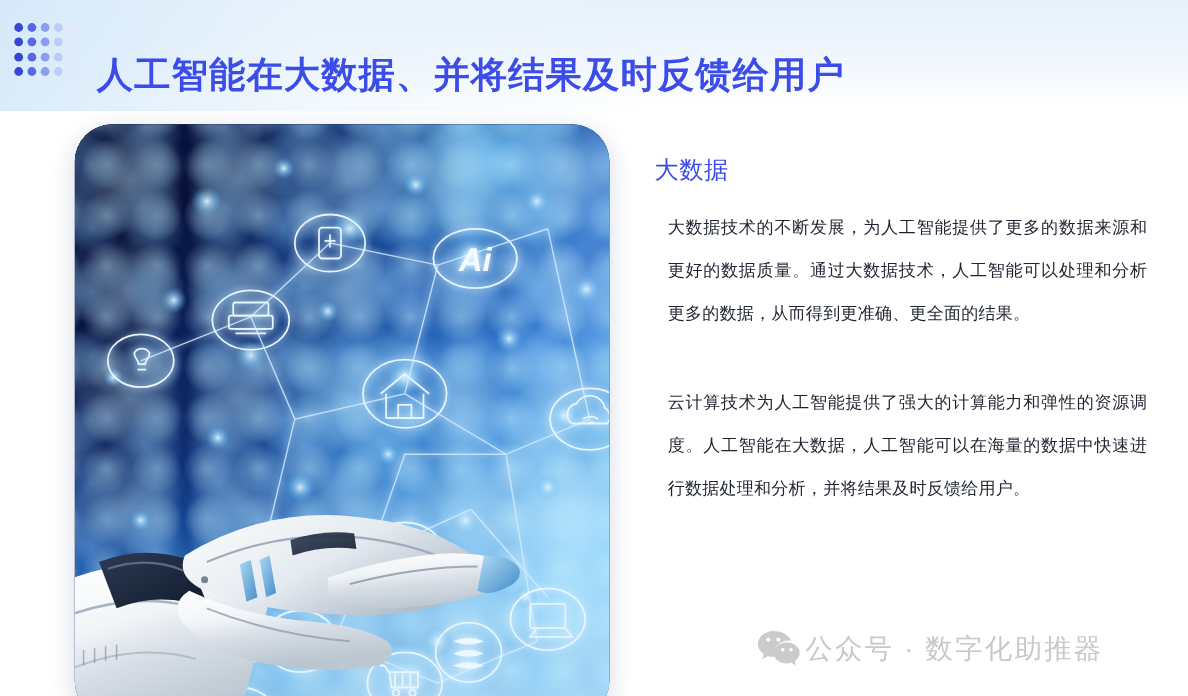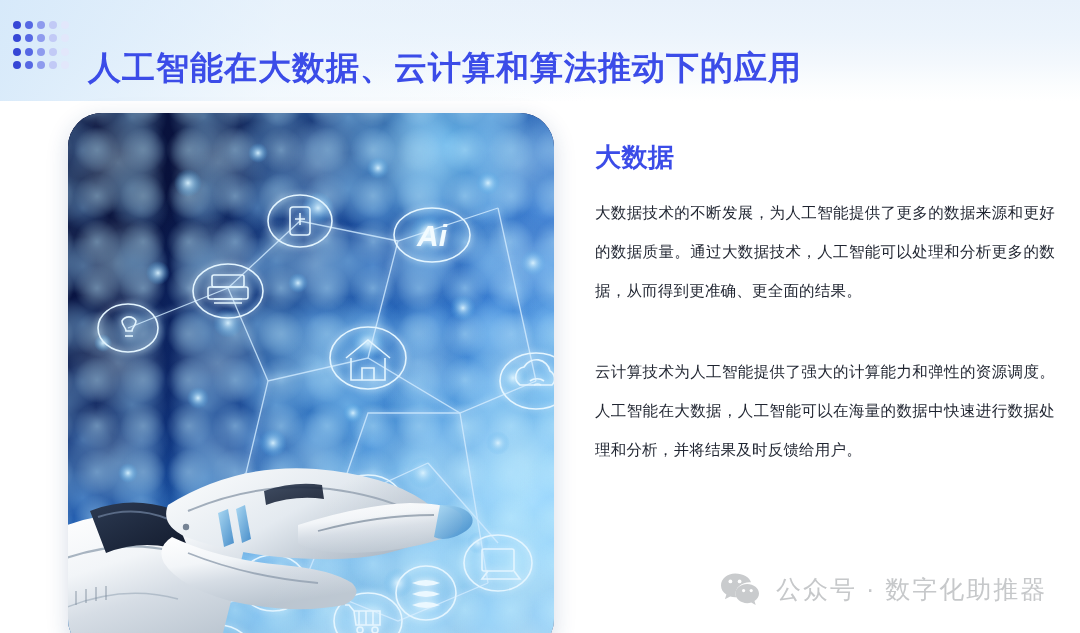--- a/index.html
+++ b/index.html
@@ -140,43 +140,43 @@
   
   .content-col {
     position: absolute;
     left: 595px;
     top: 140px;
     width: 460px;
   }
   .section + .section { margin-top: 42px; }
 
   .section-title {
-    font-size: 26px;
-    font-weight: bold;
+    font-size: 22px;
+    font-weight: normal;
     color: #3b4ce8;
     letter-spacing: 0.5px;
     margin: 0 0 18px 0;
   }
   .section-body {
     font-size: 15.5px;
     line-height: 39px;
     color: #1f2430;
-    margin: 0;
+    margin: 12px;
     letter-spacing: 0.2px;
     text-align: justify;
   }
 
   
   .watermark {
     position: absolute;
-    left: 720px;
+    left: 688px;
     top: 572px;
     display: flex;
     align-items: center;
-    gap: 16px;
+    gap: 4px;
     z-index: 6;
   }
   .wechat-icon { display: block; }
   .watermark-text {
     font-size: 25px;
     color: #c6c8ca;
     letter-spacing: 2px;
     white-space: nowrap;
   }
 </style>
@@ -199,21 +199,21 @@
       <i class="dot-c1"></i>
       <i class="dot-c2"></i>
       <i class="dot-c3"></i>
       <i class="dot-c4"></i>
     <i class="dot-c0"></i>
       <i class="dot-c1"></i>
       <i class="dot-c2"></i>
       <i class="dot-c3"></i>
       <i class="dot-c4"></i>
   </div>
-  <h1 class="page-title">人工智能在大数据、云计算和算法推动下的应用</h1>
+  <h1 class="page-title">人工智能在大数据、并将结果及时反馈给用户</h1>
 </div>
 
 <div class="photo-card">
   <div class="photo-inner"></div>
   <div class="photo-bokeh"></div>
 
   <svg class="photo-net" viewBox="0 0 486 540" preserveAspectRatio="none">
     <defs>
       <filter id="glow" x="-60%" y="-60%" width="220%" height="220%">
         <feGaussianBlur stdDeviation="3.2" result="b"></feGaussianBlur>

